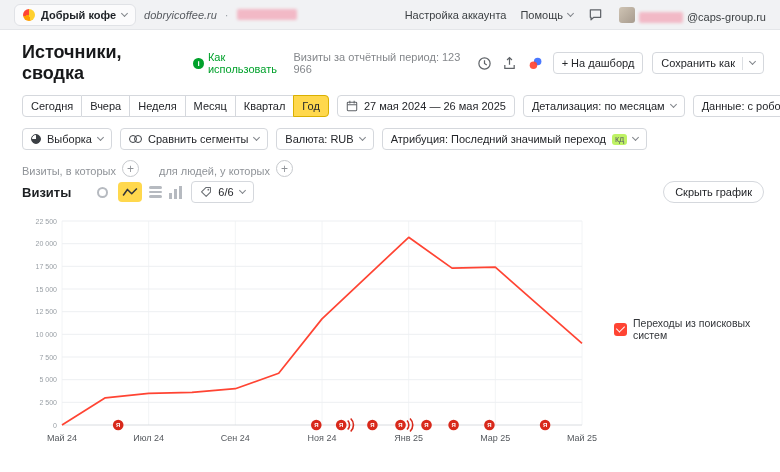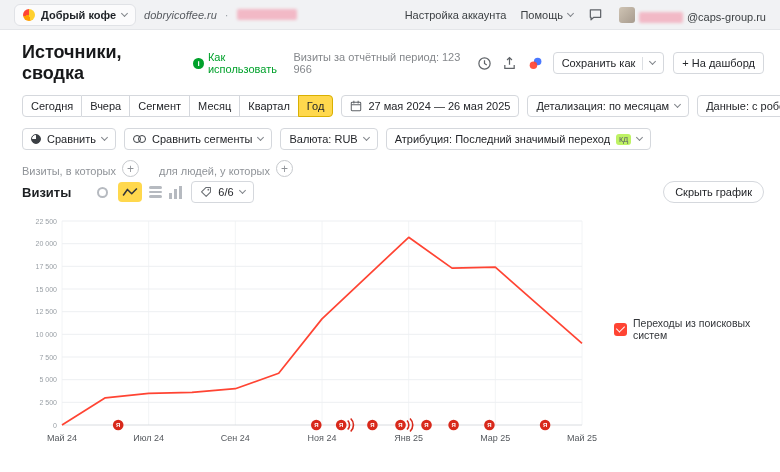--- a/index.html
+++ b/index.html
@@ -165,34 +165,34 @@
           <path d="M8 1.8v7.4M5.4 4.2L8 1.7l2.6 2.5" fill="none" stroke="#5f6368" stroke-width="1.3"></path>
           <path d="M3 9.5v3.7h10V9.5" fill="none" stroke="#5f6368" stroke-width="1.3"></path>
         </svg>
     </span>
     <span class="icon-btn">
       <svg width="15" height="15" viewBox="0 0 16 16">
           <circle cx="10.3" cy="5.8" r="4" fill="#4a78ff"></circle>
           <circle cx="5.8" cy="9.8" r="4" fill="#ff4433" fill-opacity="0.92"></circle>
         </svg>
     </span>
+    <button class="btn">+ На дашборд</button>
     <button class="btn">
       <span>Сохранить как</span>
       <span class="divider"></span>
       <span class="chev"></span>
     </button>
-    <button class="btn">+ На дашборд</button>
   </div>
 </div>
 
 <div class="row">
   <div class="seg">
     <button class="btn">Сегодня</button>
     <button class="btn">Вчера</button>
-    <button class="btn">Сегмент</button>
+    <button class="btn">Неделя</button>
     <button class="btn">Месяц</button>
     <button class="btn">Квартал</button>
     <button class="btn active">Год</button>
   </div>
   <button class="btn">
     <svg width="12" height="12" viewBox="0 0 14 14">
         <rect x="1.5" y="2.5" width="11" height="10" rx="1" fill="none" stroke="#5f6368" stroke-width="1.2"></rect>
         <path d="M1.5 5.5h11M4.5 1v3M9.5 1v3" fill="none" stroke="#5f6368" stroke-width="1.2"></path>
       </svg>
     <span>27 мая 2024 — 26 мая 2025</span>
@@ -203,21 +203,21 @@
   </button>
   <button class="btn">
     <span>Данные: с роботами</span>
 
   </button>
 </div>
 
 <div class="row">
   <button class="btn">
     <span class="pie-ico"></span>
-    <span>Сравнить</span>
+    <span>Выборка</span>
     <span class="chev"></span>
   </button>
   <button class="btn">
     <span class="cmp-ico">
         <i></i>
         <i></i>
       </span>
     <span>Сравнить сегменты</span>
     <span class="chev"></span>
   </button>

